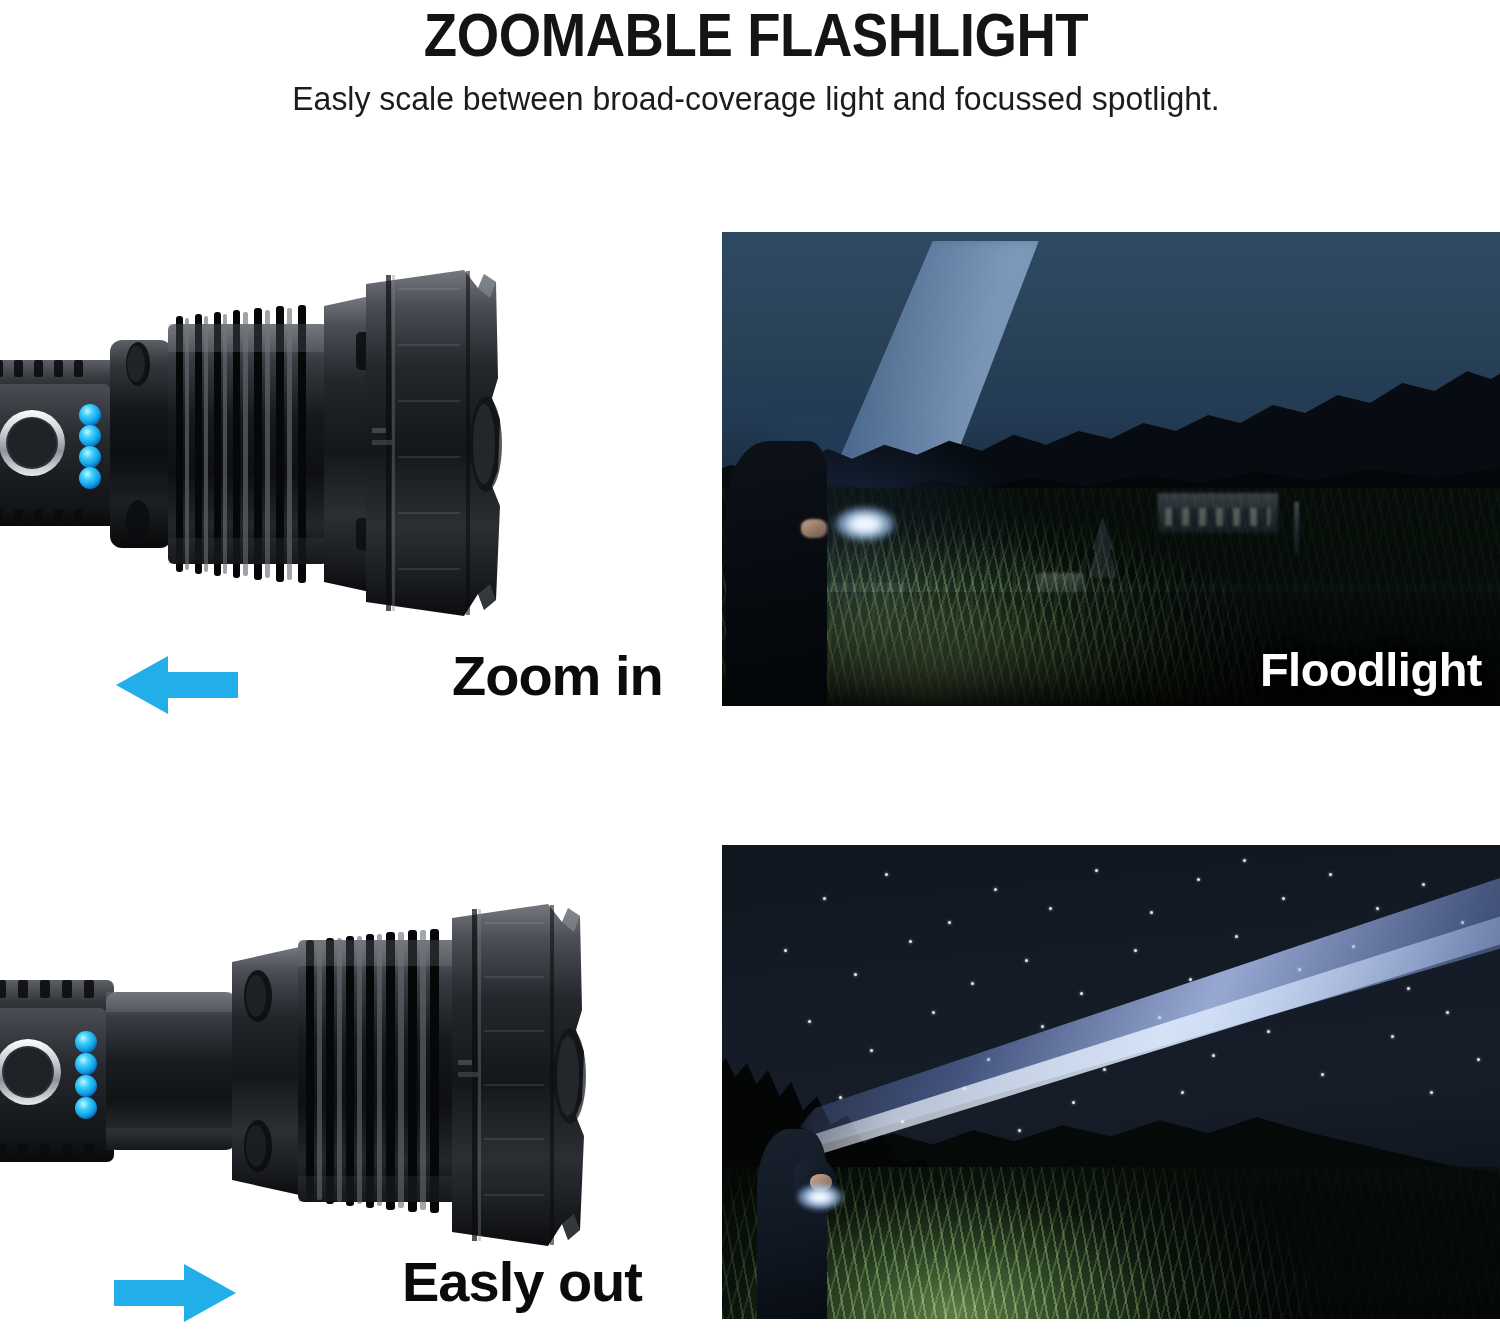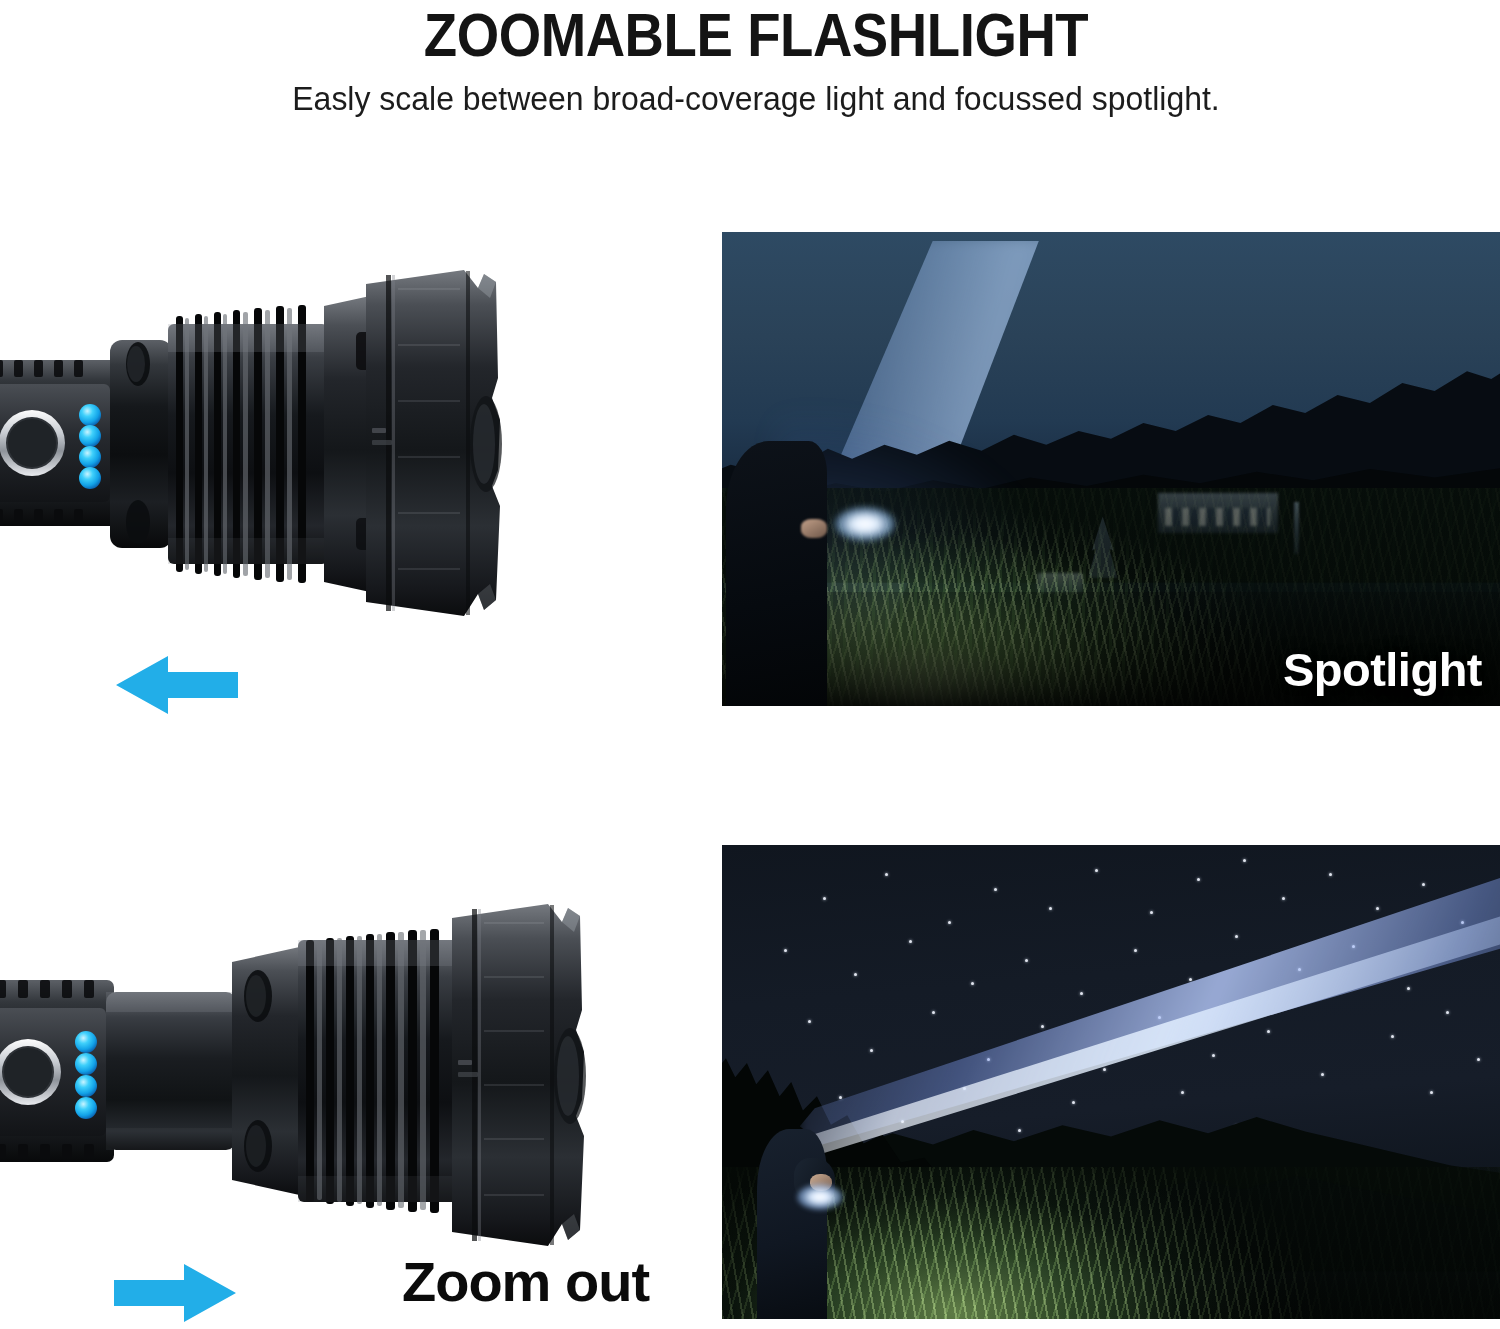--- a/index.html
+++ b/index.html
@@ -601,38 +601,39 @@
       <rect x="386" y="192" width="20" height="5" rx="1" fill="#5d6168" opacity="0.45"></rect>
     </svg>
   </div>
 
   <div class="arrow" style="left:112px; top:650px; width:130px; height:70px;">
     <svg width="130" height="70" viewBox="0 0 130 70" xmlns="http://www.w3.org/2000/svg">
       <path d="M4 35 L56 6 L56 22 L126 22 L126 48 L56 48 L56 64 Z" fill="#22AEE8"></path>
     </svg>
   </div>
 
+  <div class="zoom-label" style="left:452px; top:646px;">Zoom in</div>
 
   <div class="photo" style="left:722px; top:232px; width:778px; height:474px;">
     <div class="flood-sky"></div>
     <div class="flood-beam"></div>
     <div class="flood-ridge"></div>
     <div class="flood-ridge2"></div>
     <div class="flood-beam2"></div>
     <div class="flood-building"></div>
     <div class="flood-post"></div>
     <div class="flood-tree-a"></div>
     <div class="flood-smallobj"></div>
     <div class="flood-grass"></div>
     <div class="flood-grass-tex"></div>
     <div class="flood-grass-dark"></div>
     <div class="flood-person"></div>
     <div class="flood-hand"></div>
     <div class="flood-hotspot"></div>
-    <div class="photo-caption">Spotlight</div>
+    <div class="photo-caption">Floodlight</div>
   </div>
 
   <div class="torch" style="left:-14px; top:884px; width:700px; height:372px;">
     <svg width="700" height="372" viewBox="0 0 700 372" xmlns="http://www.w3.org/2000/svg">
       <defs>
         <linearGradient id="bodyG2" x1="0" y1="0" x2="0" y2="1">
           <stop offset="0%" stop-color="#5c6066"></stop>
           <stop offset="12%" stop-color="#33373c"></stop>
           <stop offset="32%" stop-color="#15181b"></stop>
           <stop offset="55%" stop-color="#0c0e10"></stop>
@@ -771,21 +772,21 @@
       <rect x="472" y="188" width="20" height="5" rx="1" fill="#5d6168" opacity="0.45"></rect>
     </svg>
   </div>
 
   <div class="arrow" style="left:110px; top:1258px; width:130px; height:70px;">
     <svg width="130" height="70" viewBox="0 0 130 70" xmlns="http://www.w3.org/2000/svg">
       <path d="M126 35 L74 6 L74 22 L4 22 L4 48 L74 48 L74 64 Z" fill="#22AEE8"></path>
     </svg>
   </div>
 
-  <div class="zoom-label" style="left:402px; top:1252px;">Zoom out</div>
+  <div class="zoom-label" style="left:402px; top:1252px;">Easly out</div>
 
   <div class="photo" style="left:722px; top:845px; width:778px; height:474px;">
     <div class="spot-sky"></div>
     <div class="spot-stars">
       <i style="left:13%;  top:11%;"></i>
         <i style="left:21%; top:6%;"></i>
       <i style="left:29%;  top:16%;"></i>
         <i style="left:35%; top:9%;"></i>
       <i style="left:42%;  top:13%;"></i>
         <i style="left:48%; top:5%;"></i>

